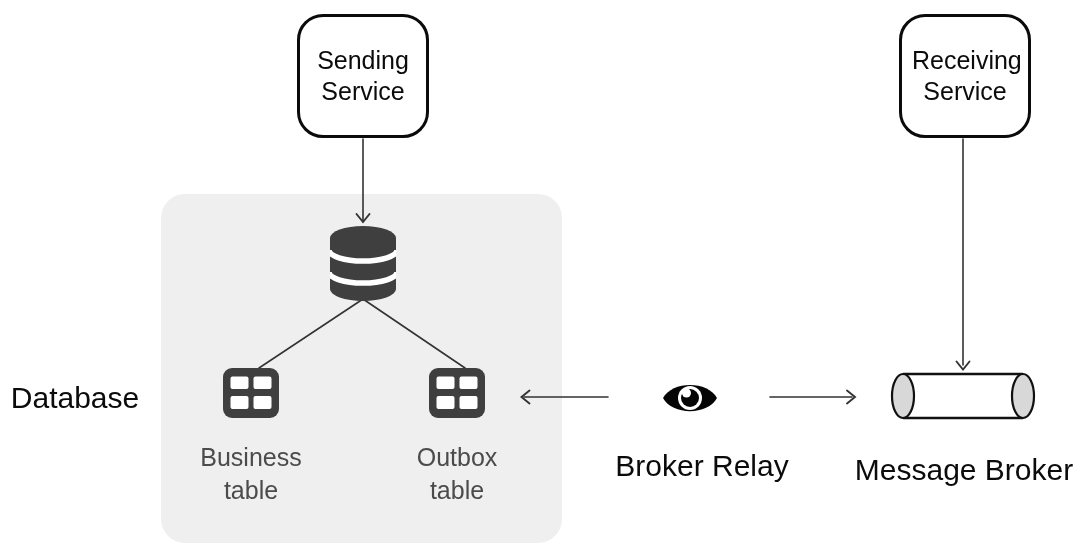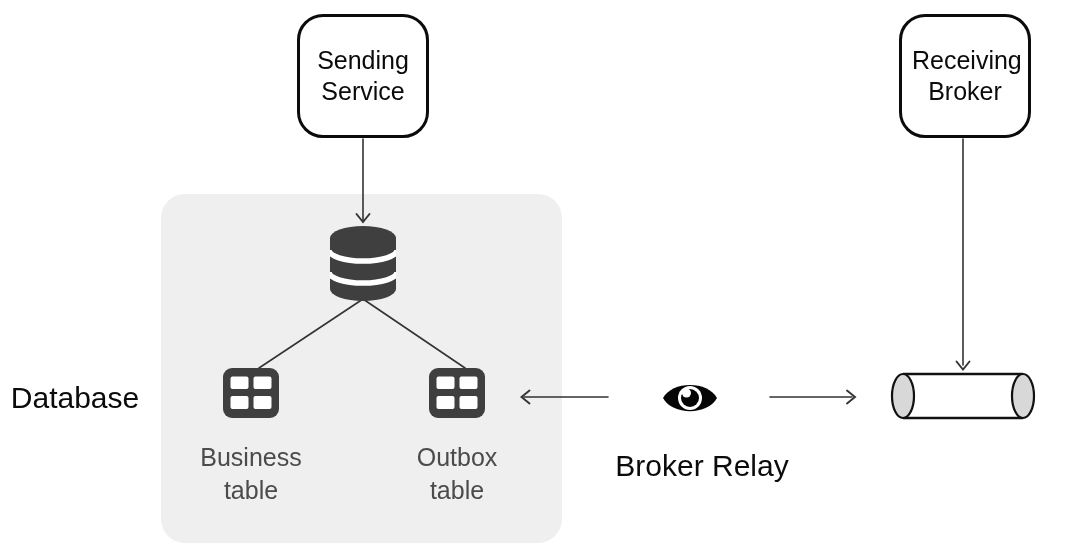--- a/index.html
+++ b/index.html
@@ -82,21 +82,21 @@
 
     <path d="M963,139 L963,365"></path>
     <path d="M956.5,361.5 L963,369.5 L969.5,361.5" stroke-width="1.9"></path>
   </svg>
 
   <div class="node node-sending">
     <div class="node-label">Sending Service</div>
   </div>
 
   <div class="node node-receiving">
-    <div class="node-label">Receiving Broker</div>
+    <div class="node-label">Receiving Service</div>
   </div>
 
   <svg class="abs" style="left:330px;top:226px;" width="66" height="75" viewBox="0 0 66 75">
     <defs>
       <clipPath id="dbClip">
         <path d="M0,12 a33,12 0 0 1 66,0 v51 a33,12 0 0 1 -66,0 z"></path>
       </clipPath>
     </defs>
     <path d="M0,12 a33,12 0 0 1 66,0 v51 a33,12 0 0 1 -66,0 z" fill="var(--icon-dark)"></path>
     <g clip-path="url(#dbClip)" stroke="#ffffff" stroke-width="5.5" fill="none">
@@ -140,14 +140,15 @@
   </svg>
 
   <div class="lbl" style="left:10px;top:381px;width:130px;">Database</div>
 
   <div class="lbl lbl-secondary" style="left:397px;top:441px;width:120px;">Outbox table</div>
 
   <div class="lbl lbl-secondary" style="left:191px;top:441px;width:120px;">Business table</div>
 
   <div class="lbl" style="left:602px;top:449px;width:200px;">Broker Relay</div>
 
+  <div class="lbl" style="left:854px;top:453px;width:220px;">Message Broker</div>
 
 </div>
 
 </body></html>

